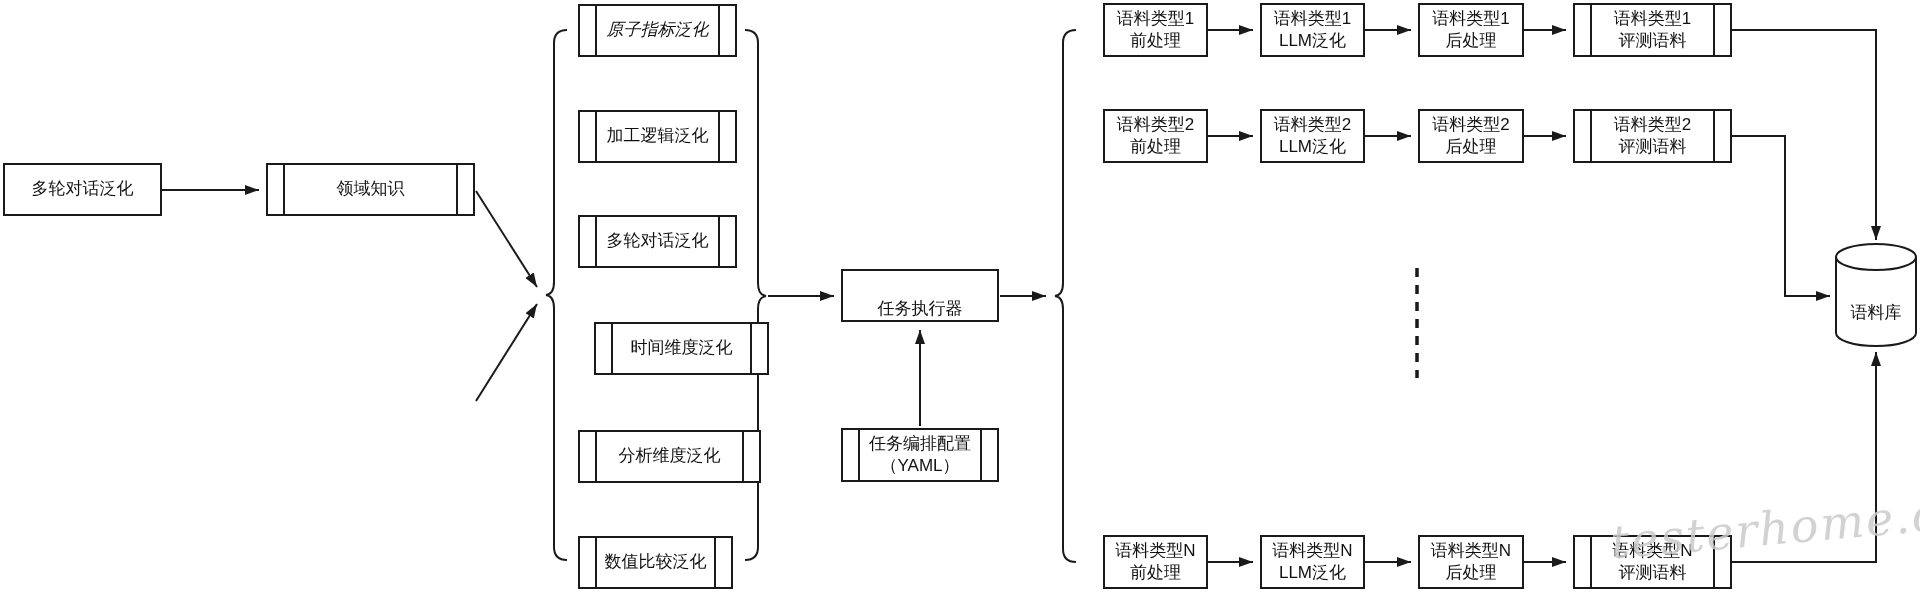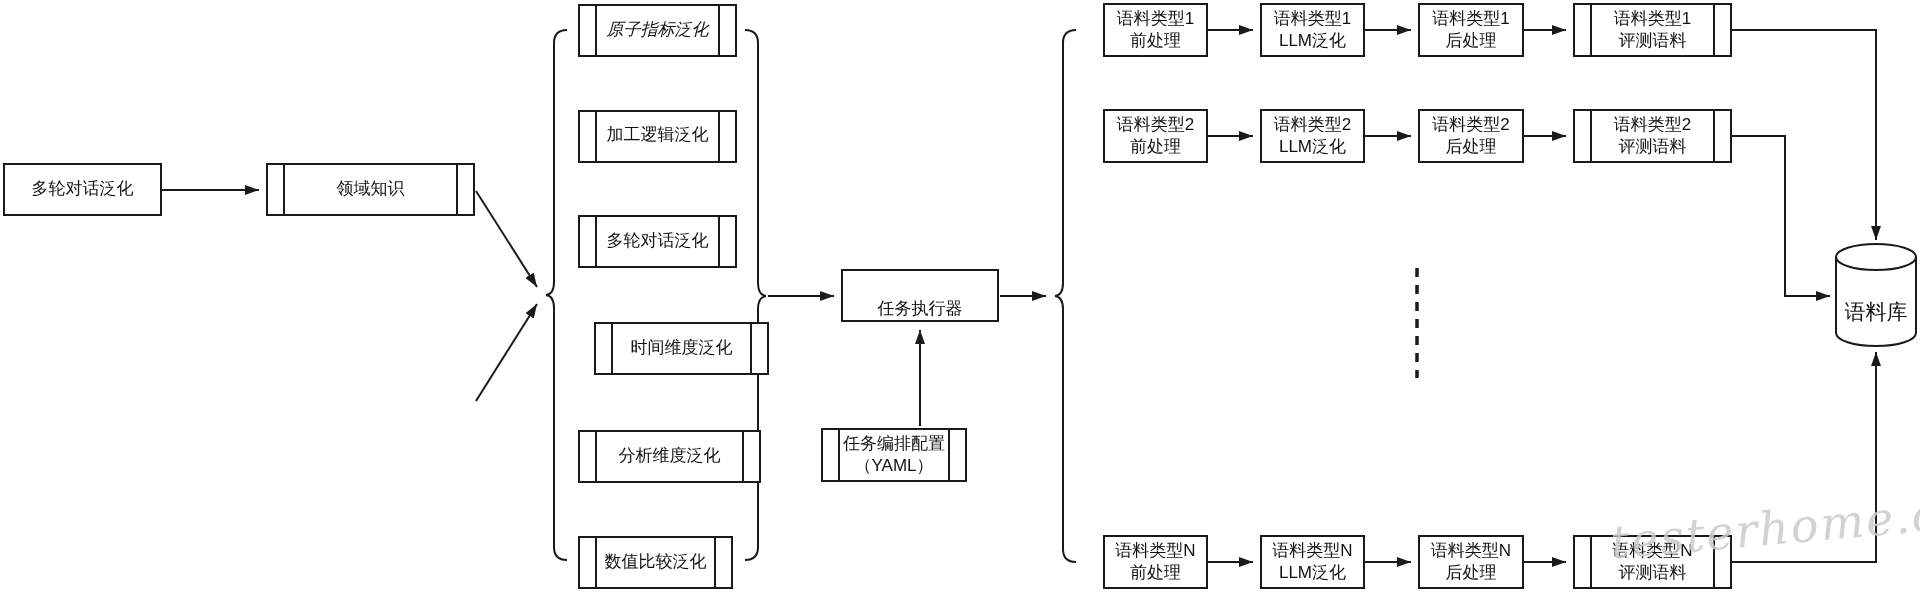--- a/index.html
+++ b/index.html
@@ -15,21 +15,21 @@
     display:flex;flex-direction:column;align-items:center;justify-content:center;
     font-size:17px;line-height:1.32;text-align:center;white-space:nowrap;
   }
   .subproc::before,.subproc::after{
     content:"";position:absolute;top:0;bottom:0;width:0;border-left:2px solid #1a1a1a;
   }
   .subproc::before{left:15px;}
   .subproc::after{right:15px;}
   .dblabel{
     position:absolute;z-index:3;display:flex;align-items:center;justify-content:center;
-    font-size:21px;background:transparent;
+    font-size:17px;background:transparent;
   }
   .watermark{
     position:absolute;z-index:4;pointer-events:none;
     font-family:"DejaVu Serif","Liberation Serif",serif;font-style:italic;
     font-size:46px;color:#cbcbcb;opacity:.85;transform:rotate(-5deg);
     white-space:nowrap;letter-spacing:2px;
   }
 </style>
 </head>
 <body>
@@ -90,41 +90,41 @@
   </div>
 
   <div class="node subproc" style="left:266px;top:163px;width:209px;height:53px;">
     <span>领域知识</span>
   </div>
 
 
   <div class="node subproc" style="left:578px;top:4px;width:159px;height:53px;font-style:italic;">
     <span>原子指标泛化</span>
   </div>
-  <div class="node subproc" style="left:578px;top:110px;width:159px;height:53px;font-family:Liberation Mono, monospace;">
+  <div class="node subproc" style="left:578px;top:110px;width:159px;height:53px;">
     <span>加工逻辑泛化</span>
   </div>
   <div class="node subproc" style="left:578px;top:215px;width:159px;height:53px;">
     <span>多轮对话泛化</span>
   </div>
   <div class="node subproc" style="left:578px;top:322px;width:175px;height:53px;margin-left:16px;">
     <span>时间维度泛化</span>
   </div>
   <div class="node subproc" style="left:578px;top:430px;width:183px;height:53px;">
     <span>分析维度泛化</span>
   </div>
   <div class="node subproc" style="left:578px;top:536px;width:155px;height:53px;">
     <span>数值比较泛化</span>
   </div>
 
   <div class="node" style="left:841px;top:269px;width:158px;height:53px;justify-content:flex-end;">
     <span>任务执行器</span>
   </div>
 
-  <div class="node subproc" style="left:821px;top:428px;width:146px;height:54px;">
+  <div class="node subproc" style="left:841px;top:428px;width:158px;height:54px;">
     <span>任务编排配置</span>
     <span>（YAML）</span>
   </div>
 
   <div class="node" style="left:1103px;top:3px;width:105px;height:54px;">
     <span>语料类型1</span>
     <span>前处理</span>
   </div>
   <div class="node" style="left:1260px;top:3px;width:105px;height:54px;">
     <span>语料类型1</span>

